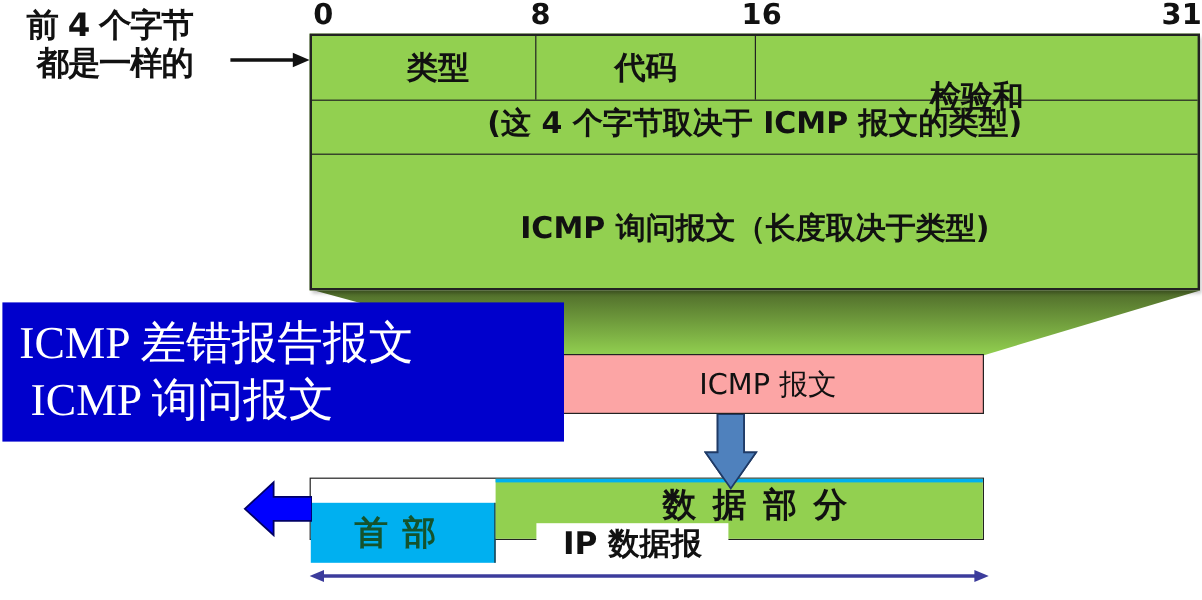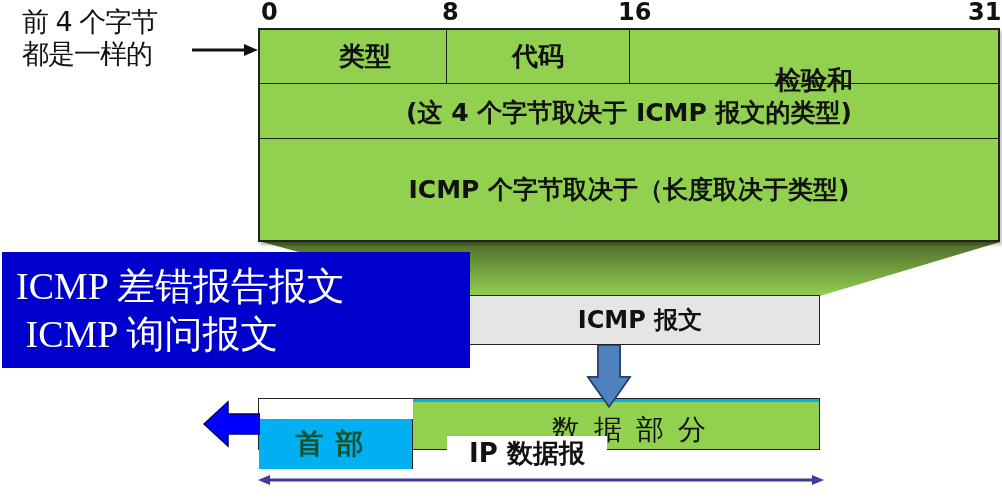--- a/index.html
+++ b/index.html
@@ -1,33 +1,33 @@
 <!DOCTYPE html>
 <html><head>
 <meta charset="utf-8">
 <style>
   html, body { margin:0; padding:0; }
   body { width:1002px; height:500px; position:relative; background:#ffffff; overflow:hidden;
          font-family:"DejaVu Sans", "Liberation Sans", sans-serif; }
   .abs { position:absolute; }
-  .note { left:22px; top:6px; font-size:27px; line-height:32px; color:#111; font-weight:normal; letter-spacing:-1px; }
+  .note { left:22px; top:6px; font-size:27px; line-height:32px; color:#111; font-weight:bold; letter-spacing:-1px;text-align:right; }
   .bit { top:-2px; font-size:24px; font-weight:bold; color:#111; }
-  .cell { position:absolute; background:#e5e5e5; border:1.5px solid #222; box-sizing:border-box;
-          display:flex; align-items:center; justify-content:center; font-weight:bold; color:#111; }
+  .cell { position:absolute; background:#fca5a5; border:1.5px solid #222; box-sizing:border-box;
+          display:flex; align-items:center; justify-content:center; font-weight:normal; color:#111; }
   .topbox { left:258px; top:28px; width:742px; height:214px; border:2px solid #222; box-sizing:border-box; background:#92d050; box-shadow:2px 3px 3px rgba(0,0,0,0.25); }
   .row { position:absolute; left:0; width:100%; box-sizing:border-box; display:flex; align-items:center; justify-content:center; font-weight:bold; color:#111; }
   .blue-box { left:2px; top:252px; width:468px; height:116px; background:#0000cc; color:#fff;
               font-family:Liberation Serif, serif; font-size:38px; line-height:48px; box-sizing:border-box; padding:10px 0 0 14px; }
   .blue-box div { white-space:pre; }
   .icmp-msg { left:460px; top:295px; width:360px; height:50px; font-size:24px; }
   .ip-row { left:258px; top:398px; width:562px; height:52px; border:1.5px solid #222; box-sizing:border-box; display:flex; }
   .ip-head { width:154px; height:100%; background:#00b0f0; border-right:1.5px solid #222; box-sizing:border-box;
              display:flex; align-items:center; justify-content:center; font-size:28px; font-weight:bold; letter-spacing:12px; color:#14532d;margin-top:20px; }
   .ip-data { flex:1; height:100%; background:#92d050; border-top:3px solid #00b0f0; box-sizing:border-box;
-             display:flex; align-items:flex-end; justify-content:center; font-size:28px; font-weight:normal; letter-spacing:14px; color:#111;padding-left:40px; }
+             display:flex; align-items:flex-start; justify-content:center; font-size:28px; font-weight:bold; letter-spacing:14px; color:#111;padding-left:40px; }
   .ip-label { left:447px; top:436px; width:160px; text-align:center; font-size:26px; font-weight:bold; color:#111; background:#fff; }
 </style>
 </head>
 <body>
 
 <div class="abs note">
   <div>前 4 个字节</div>
   <div>都是一样的</div>
 </div>
 
@@ -56,22 +56,22 @@
     <div style="position:absolute;left:0;top:0;width:187px;height:100%;border-right:1.5px solid #222;box-sizing:border-box;display:flex;align-items:center;justify-content:center;padding-left:24px;">
       <span>类型</span>
     </div>
     <div style="position:absolute;left:187px;top:0;width:183px;height:100%;border-right:1.5px solid #222;box-sizing:border-box;display:flex;align-items:center;justify-content:center;text-align:right;">
       <span>代码</span>
     </div>
     <div style="position:absolute;left:370px;top:0;right:0;height:100%;display:flex;align-items:center;justify-content:center;margin-top:24px;">
       <span>检验和</span>
     </div>
   </div>
-  <div class="row" style="top:56px;height:53px;border-bottom:1.5px solid #222;font-size:25px;">(这 4 个字节取决于 ICMP 报文的类型)</div>
-  <div class="row" style="top:107px;height:105px;font-size:25px;">ICMP 个字节取决于（长度取决于类型)</div>
+  <div class="row" style="top:46px;height:53px;border-bottom:1.5px solid #222;font-size:25px;">(这 4 个字节取决于 ICMP 报文的类型)</div>
+  <div class="row" style="top:107px;height:105px;font-size:25px;">ICMP 询问报文（长度取决于类型)</div>
 </div>
 
 <div class="cell icmp-msg">
   <span>ICMP 报文</span>
 </div>
 
 <div class="abs blue-box">
   <div>ICMP 差错报告报文</div>
   <div> ICMP 询问报文</div>
 </div>

